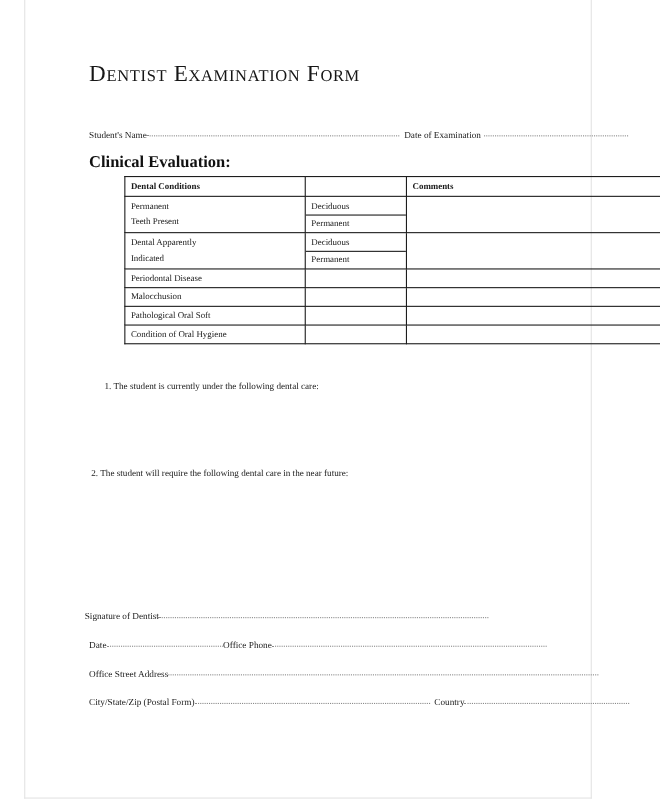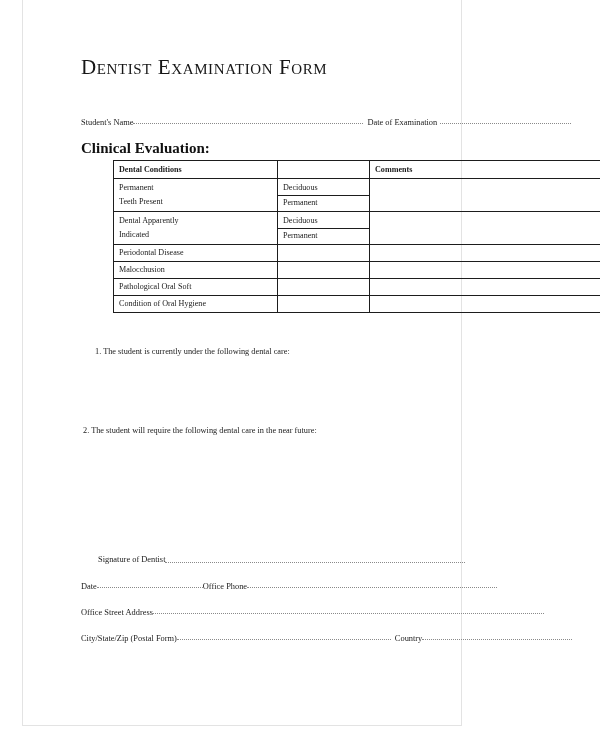--- a/index.html
+++ b/index.html
@@ -15,21 +15,21 @@
     color: #1a1a1a;
     position: relative;
     overflow: hidden;
   }
 
   
   .page {
     position: absolute;
     left: 22px;
     top: 0px;
-    width: 440px;
+    width: 516px;
     height: 726px;
     background: #ffffff;
     border-left: 1px solid #e3e3e3;
     border-right: 1px solid #e3e3e3;
     border-bottom: 1px solid #e3e3e3;
     box-sizing: border-box;
   }
 
   .inner {
     position: absolute;
@@ -66,21 +66,21 @@
   }
   .rule {
     display: inline-block;
     height: 7px;
     border-bottom: 1px dotted #8a8a8a;
     position: relative;
     top: -1px;
   }
 
   .row-name      { left: 24px; top: 117px; }
-  .row-signature { left: 41px; top: 555px; align-items: flex-end; }
+  .row-signature { left: 20px; top: 555px; }
   .row-date      { left: 24px; top: 581px; }
   .row-address   { left: 24px; top: 607px; }
   .row-city      { left: 24px; top: 633px; }
 
   .section-head {
     position: absolute;
     left: 24px;
     top: 140px;
     font-size: 15px;
     font-weight: bold;

